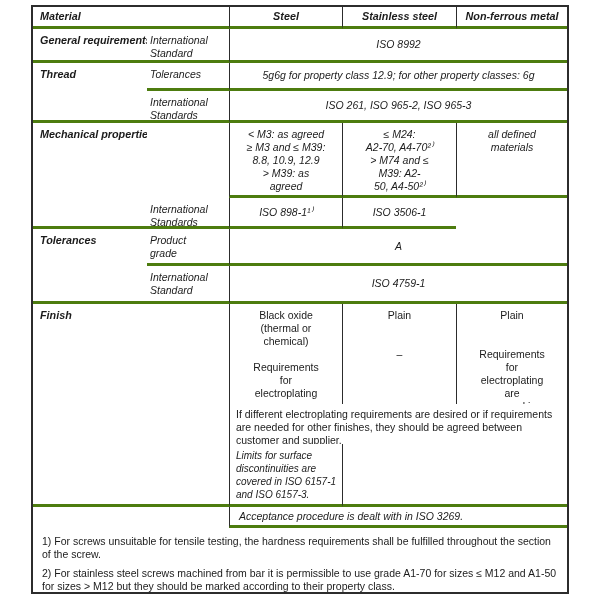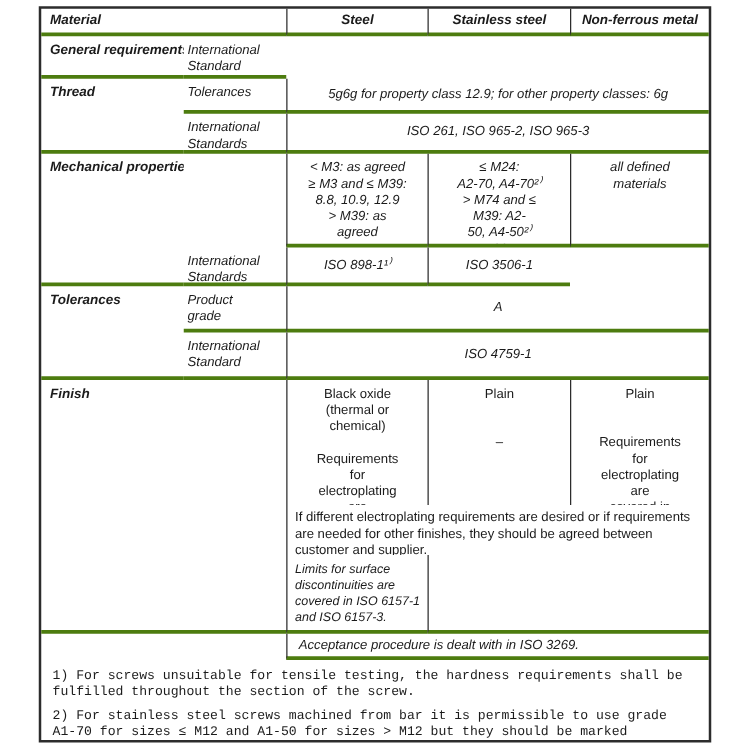--- a/index.html
+++ b/index.html
@@ -21,36 +21,37 @@
   .hdrl{font-weight:bold;display:flex;align-items:center;padding-left:7px;font-size:10.8px;}
   .hdr{font-weight:bold;display:flex;align-items:center;justify-content:center;text-align:left;font-size:10.8px;}
   .lbl{font-weight:bold;font-size:10.8px;padding:5px 0 0 7px;white-space:nowrap;}
   .sub{padding:5px 0 0 3px;white-space:pre-line;}
   .dc{display:flex;align-items:center;justify-content:center;text-align:center;white-space:pre-line;padding:2px 3px;}
   .dt{display:flex;align-items:flex-start;justify-content:center;text-align:center;white-space:pre-line;padding:5px 16px;}
   .dl{padding:4px 6px;text-align:left;}
   .limits{padding:5px 3px 0 6px;text-align:left;white-space:pre-line;font-size:10px;}
   .accv{display:flex;align-items:center;padding-left:9px;}
   .fnotes{padding:7px 9px 0 9px;}
-  .fnote{font-size:10.5px;line-height:12.5px;font-family:Liberation Mono, monospace;}
+  .fnote{font-size:10.5px;line-height:12.5px;}
   .fnote + .fnote{margin-top:7px;}
 </style>
 </head>
 <body>
 
 <div class="tbl">
 
   <div class="cell hdrl bb" style="grid-area:1/1/2/3">Material</div>
   <div class="cell hdr bl bb" style="grid-area:1/3/2/4">Steel</div>
   <div class="cell hdr bl bb" style="grid-area:1/5/2/6">Non-ferrous metal</div>
   <div class="cell hdr bl bb" style="grid-area:1/4/2/5">Stainless steel</div>
 
   <div class="cell lbl bb" style="grid-area:2/1/3/2">General requirements</div>
   <div class="cell sub bb" style="grid-area:2/2/3/3">International
 Standard</div>
+  <div class="cell dc bl bb" style="grid-area:2/3/3/6">ISO 8992</div>
 
   <div class="cell lbl bb" style="grid-area:3/1/5/2">Thread</div>
   <div class="cell sub bb" style="grid-area:3/2/4/3">Tolerances</div>
   <div class="cell dc bl bb" style="grid-area:3/3/4/6">5g6g for property class 12.9; for other property classes: 6g</div>
   <div class="cell sub bb" style="grid-area:4/2/5/3">International
 Standards</div>
   <div class="cell dc bl bb" style="grid-area:4/3/5/6">ISO 261, ISO 965-2, ISO 965-3</div>
 
   <div class="cell lbl bb" style="grid-area:5/1/7/2">Mechanical properties</div>
   <div class="cell dt bl bb" style="grid-area:5/3/6/4">&lt; M3: as agreed

